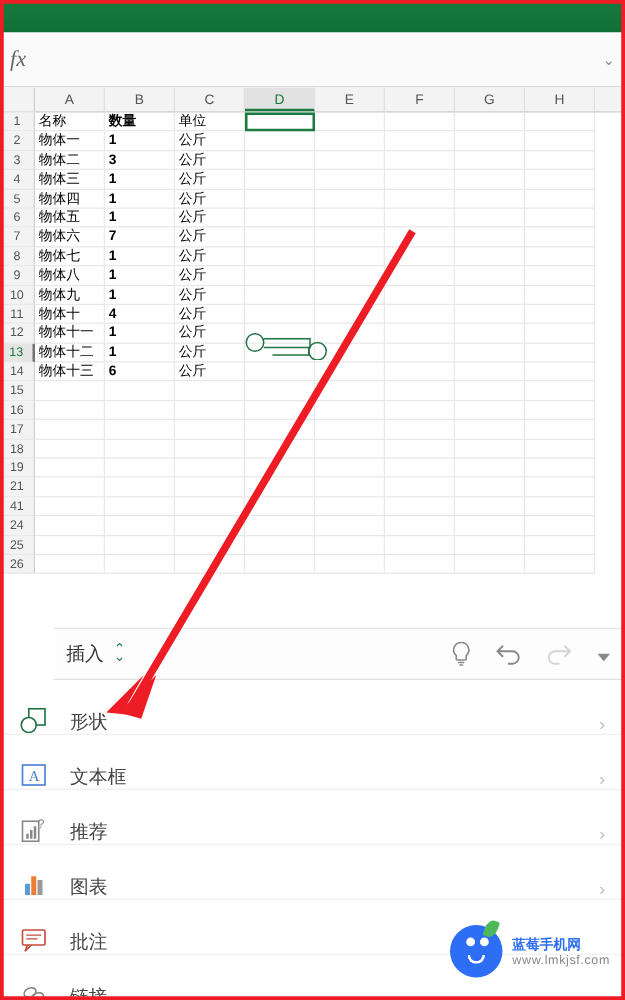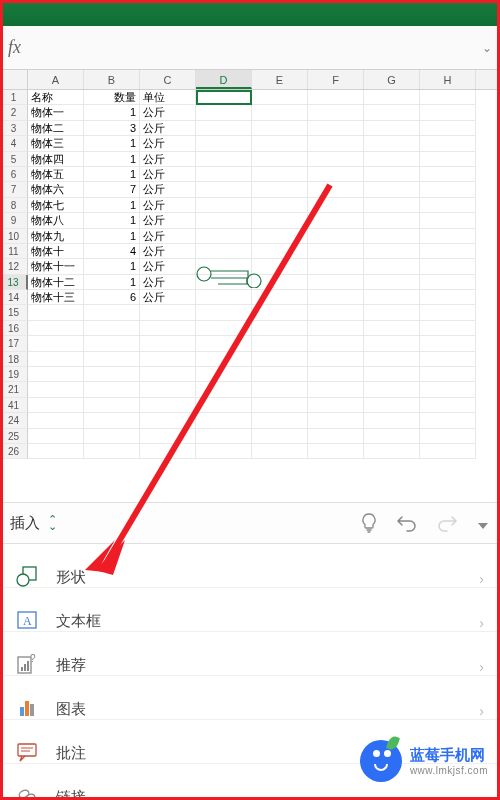--- a/index.html
+++ b/index.html
@@ -101,21 +101,21 @@
     .cell {
       width: 56px;
       font-size: 11px;
       line-height: 15.4px;
       padding: 0 3px;
       border-right: 1px solid #e8e8e8;
       border-bottom: 1px solid #e8e8e8;
       white-space: nowrap;
       overflow: hidden;
     }
-    .cell.num { text-align: right; }
+    .cell.num { text-align: left; font-weight: bold; }
     .flowchart-shape {
       position: absolute;
       top: 196px;
       left: 196px;
       width: 70px;
       height: 22px;
       pointer-events: none;
     }
     .arrow {
       position: absolute;
@@ -127,20 +127,21 @@
       z-index: 50;
     }
     .toolbar {
       height: 42px;
       background: #fdfdfd;
       border-top: 1px solid #e0e0e0;
       border-bottom: 1px solid #e0e0e0;
       display: flex;
       align-items: center;
       padding: 0 10px;
+      margin-left: 43px;
     }
     .dropdown-label {
       font-size: 15px;
       color: #333;
     }
     .dropdown-arrows {
       margin-left: 8px;
       color: #1a7a3e;
       font-size: 11px;
       display: flex;
@@ -224,21 +225,21 @@
       position: absolute;
       top: -4px;
       right: 4px;
       width: 10px;
       height: 14px;
       background: #4eb85c;
       border-radius: 60% 10% 60% 10%;
       transform: rotate(20deg);
     }
     .wm-text { display: flex; flex-direction: column; }
-    .wm-text-top { font-size: 15px; font-weight: 600; color: #2d6ef5; }
+    .wm-text-top { font-size: 11px; font-weight: 600; color: #2d6ef5; }
     .wm-text-bottom { font-size: 10px; color: #888; letter-spacing: 0.5px; }
     .selected-cell-border {
       position: absolute;
       border: 2px solid #1a7a3e;
       pointer-events: none;
       top: 20px;
       left: 196px;
       width: 56px;
       height: 15.4px;
     }

